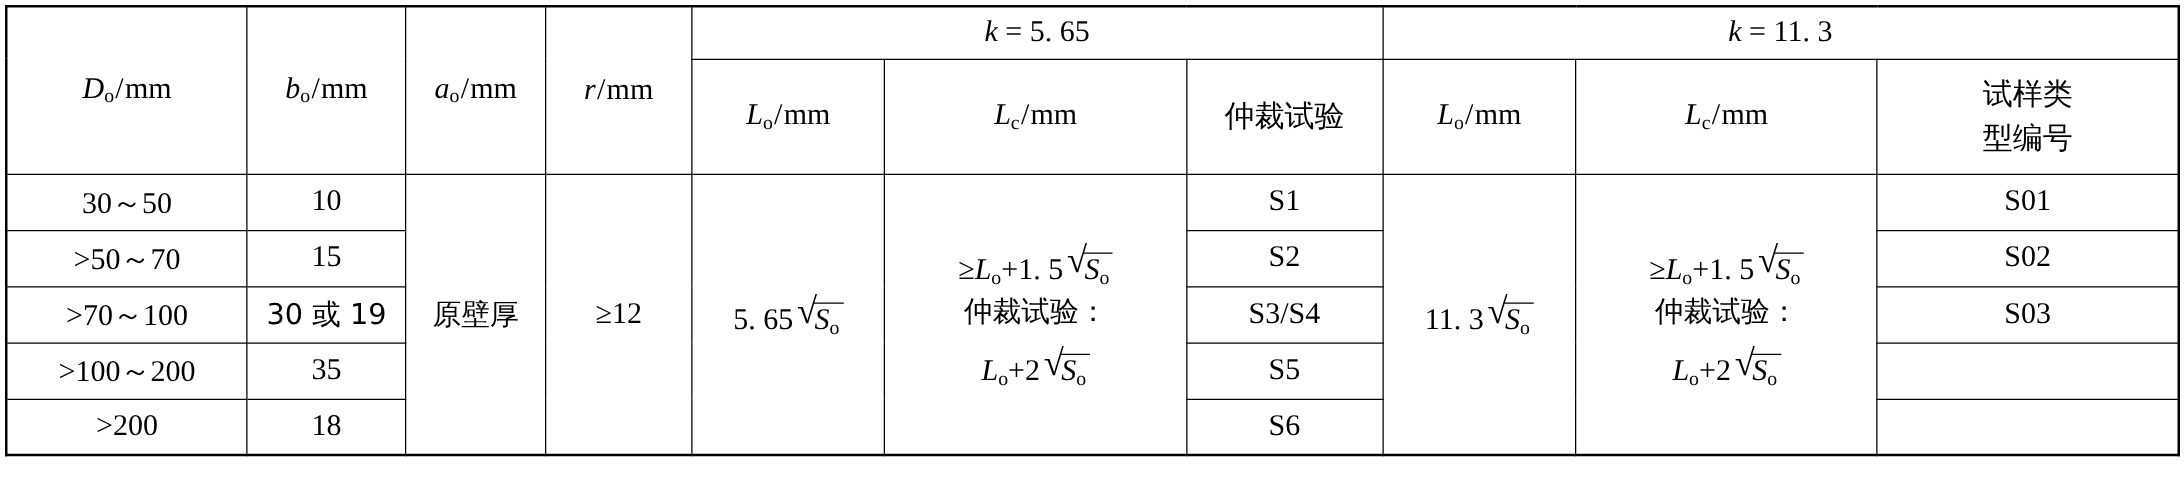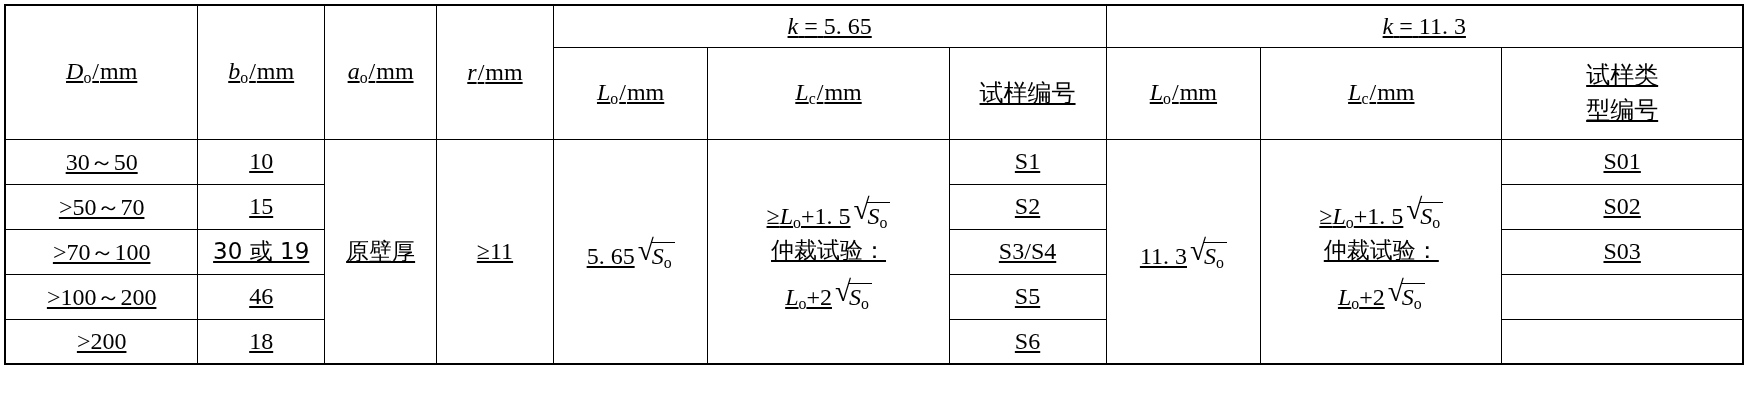--- a/index.html
+++ b/index.html
@@ -27,21 +27,20 @@
     margin-top: 4px;
     table-layout: fixed;
   }
   table.spec td, table.spec th {
     border: 1px solid #000000;
     text-align: center;
     vertical-align: middle;
     font-weight: normal;
     font-size: 24px;
     padding: 0;
-    text-decoration: underline;
   }
   
   table.spec {
     border: 2px solid #000000;
   }
   .hdr-k {
     height: 42px;
     font-size: 25px;
   }
   .hdr-sub {
@@ -167,21 +166,21 @@
           <span class="unit">
             <span class="ital">L</span><span class="sub">o</span><span class="slash">/</span><span>mm</span>
           </span>
         </td>
         <td>
           <span class="unit">
             <span class="ital">L</span><span class="sub">c</span><span class="slash">/</span><span>mm</span>
           </span>
         </td>
         <td>
-          <span class="cn">试样编号</span>
+          <span class="cn">仲裁试验</span>
         </td>
         <td>
           <span class="unit">
             <span class="ital">L</span><span class="sub">o</span><span class="slash">/</span><span>mm</span>
           </span>
         </td>
         <td>
           <span class="unit">
             <span class="ital">L</span><span class="sub">c</span><span class="slash">/</span><span>mm</span>
           </span>
@@ -194,21 +193,21 @@
         </td>
       </tr>
 
       <tr class="row-d">
         <td>30～50</td>
         <td>10</td>
         <td rowspan="5">
           <span class="cn">原壁厚</span>
         </td>
         <td rowspan="5">
-          <span>≥11</span>
+          <span>≥12</span>
         </td>
         <td rowspan="5">
           <span class="nowrap">
             <span>5. 65</span><span class="sqrt"><span class="radix">√</span><span class="rad-body"><span class="ital">S</span><span class="sub">o</span></span></span>
           </span>
         </td>
         <td rowspan="5">
           <div class="cellstack lc-block">
             <span class="ln">
               <span>≥</span><span class="ital">L</span><span class="sub">o</span><span>+1. 5</span><span class="sqrt"><span class="radix">√</span><span class="rad-body"><span class="ital">S</span><span class="sub">o</span></span></span>
@@ -248,21 +247,21 @@
 
       <tr class="row-d">
         <td>&gt;70～100</td>
         <td><span class="cnserif">30 或 19</span></td>
         <td>S3/S4</td>
         <td>S03</td>
       </tr>
 
       <tr class="row-d">
         <td>&gt;100～200</td>
-        <td>46</td>
+        <td>35</td>
         <td>S5</td>
         <td></td>
       </tr>
 
       <tr class="row-d">
         <td>&gt;200</td>
         <td>18</td>
         <td>S6</td>
         <td></td>
       </tr>

